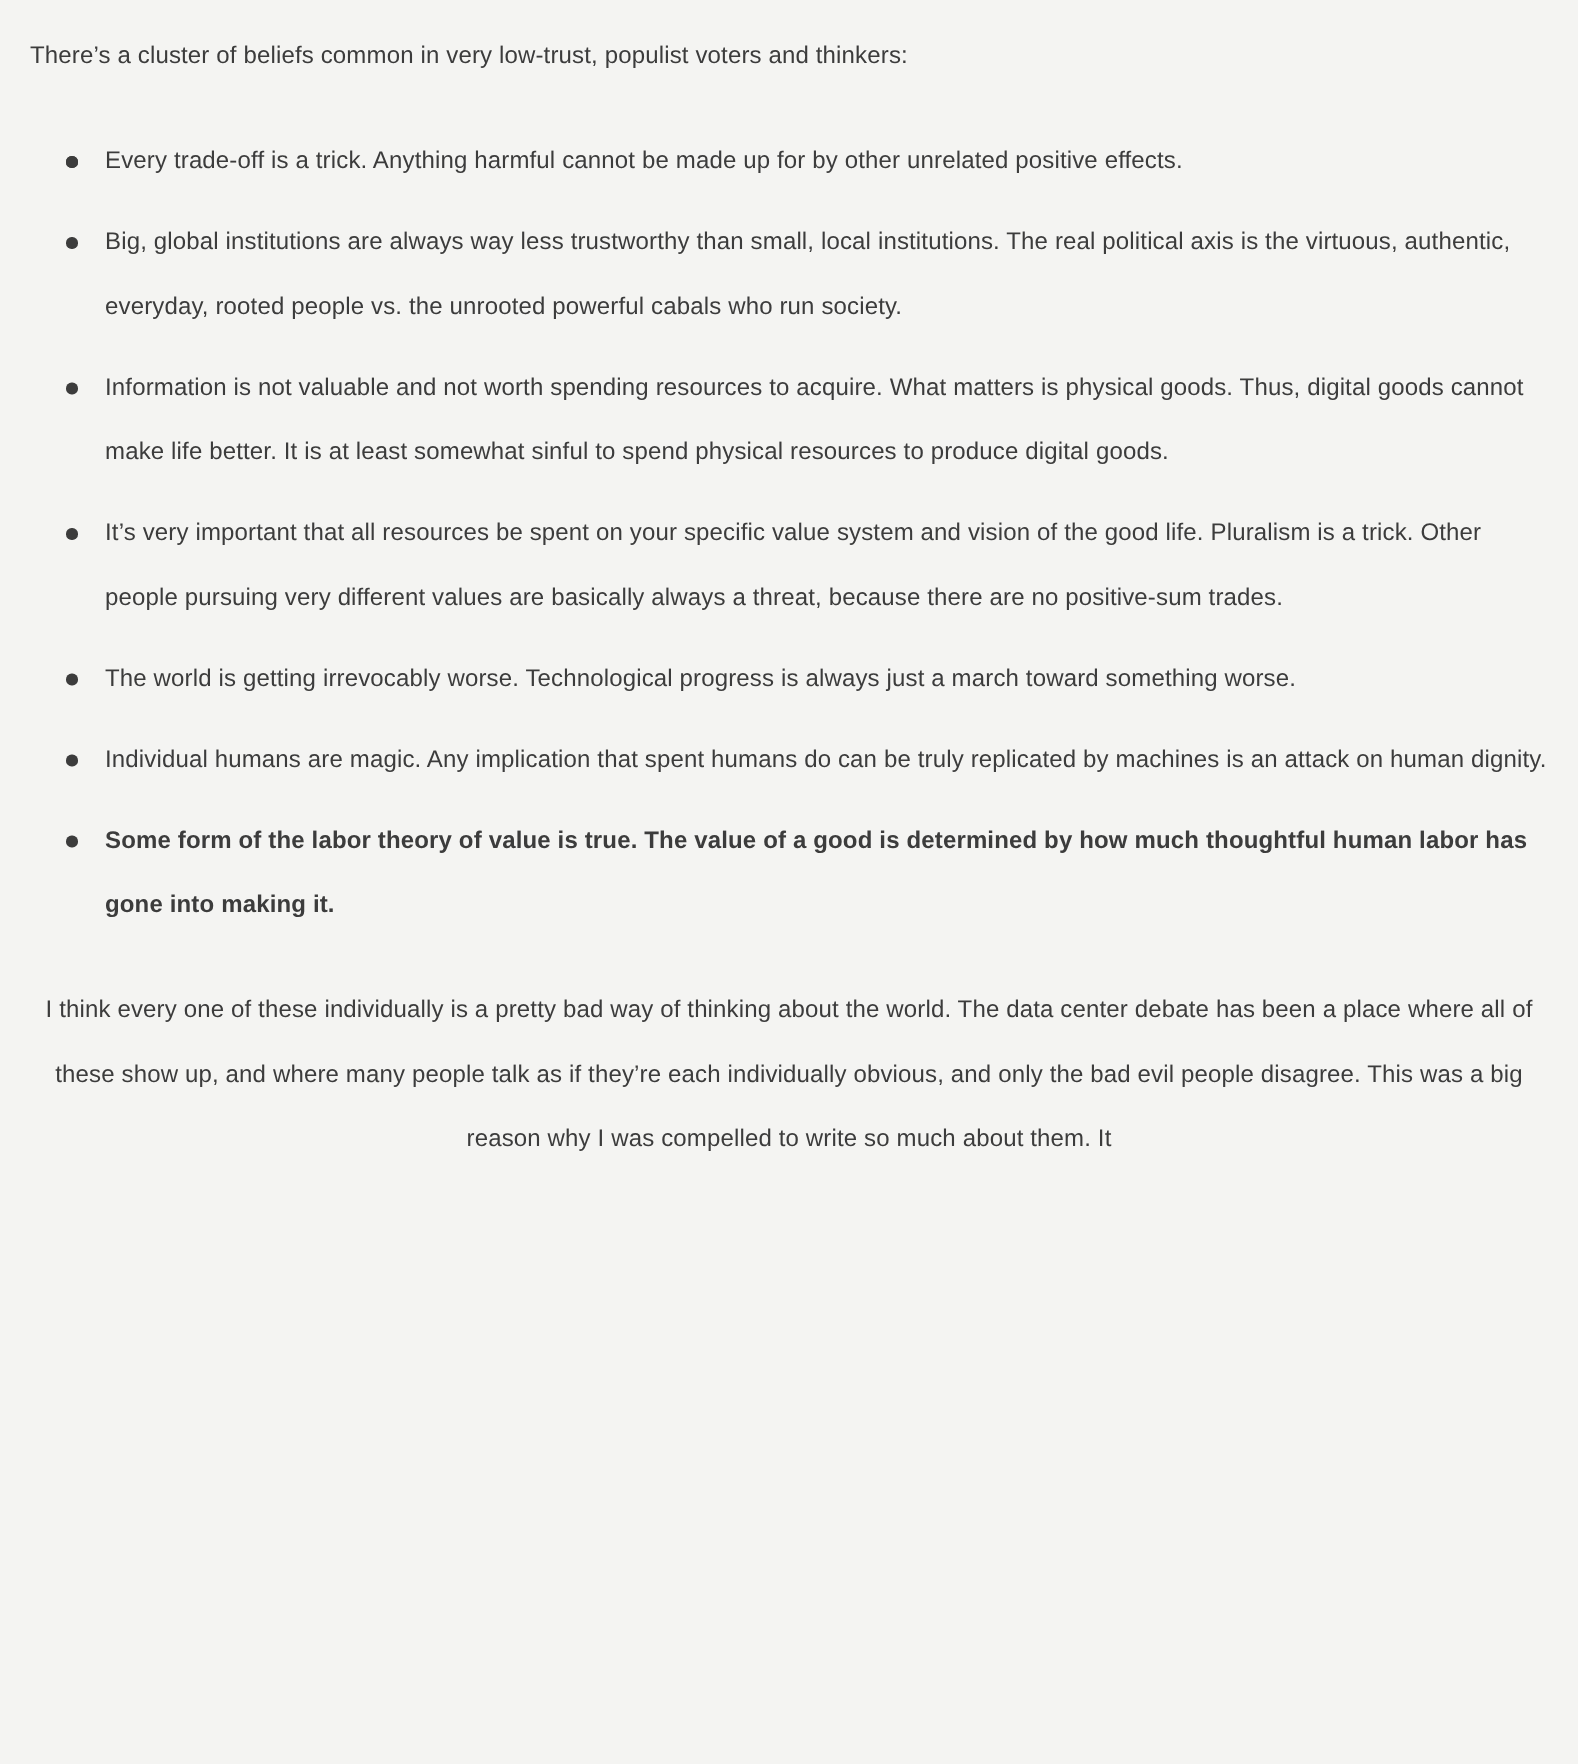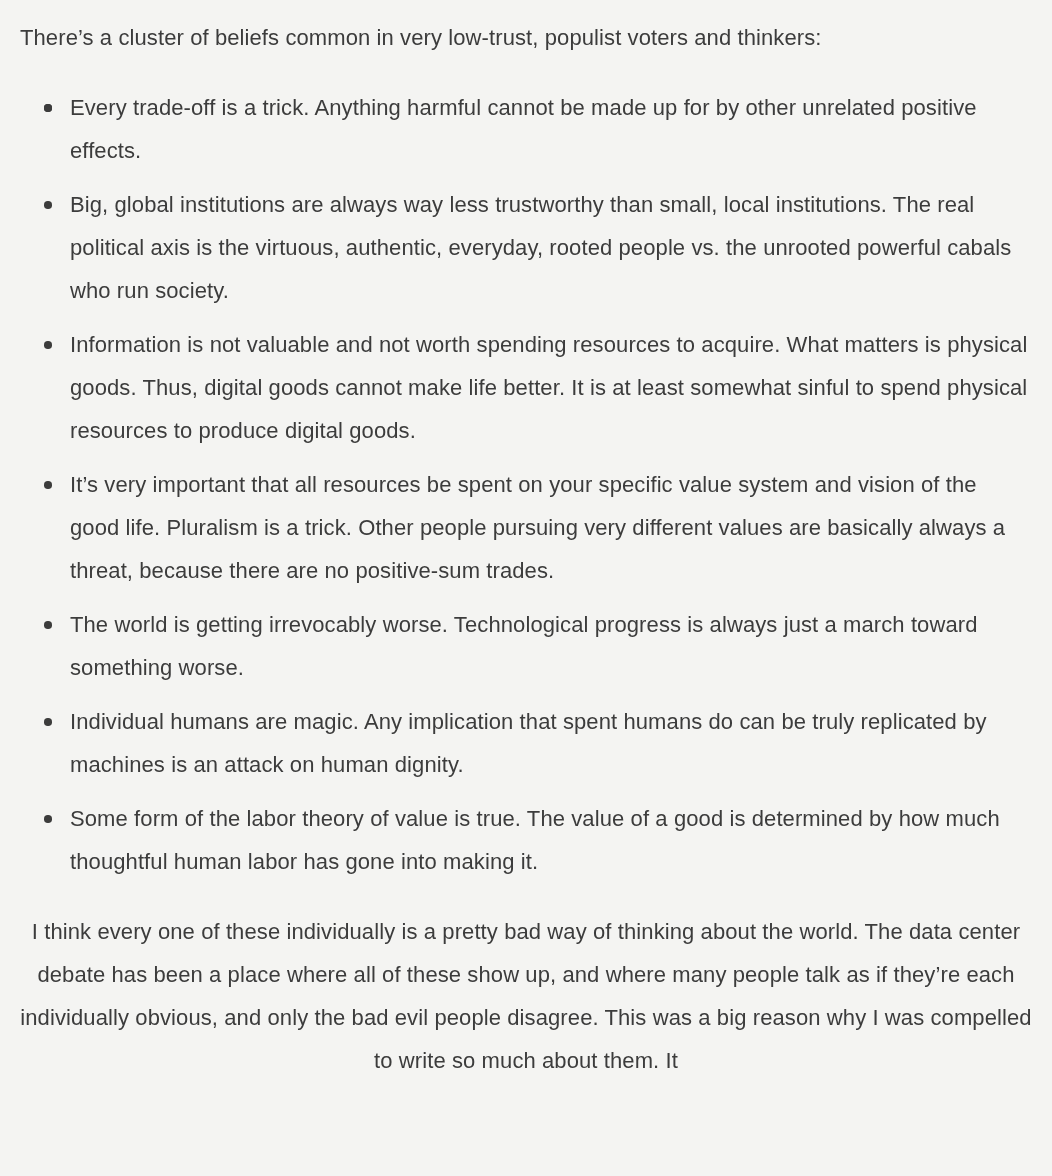--- a/index.html
+++ b/index.html
@@ -6,21 +6,21 @@
     margin: 0;
     padding: 0;
     background: #f4f4f2;
   }
   .article {
     box-sizing: border-box;
     width: 1052px;
     min-height: 1176px;
     padding: 16px 20px 10px 20px;
     font-family: "Liberation Sans", sans-serif;
-    font-size: 22px;
+    font-size: 16px;
     line-height: 43px;
     color: #3c3c3c;
     letter-spacing: 0.1px;
     overflow: hidden;
   }
   .article p {
     margin: 0 0 27px 0;
   }
   .article p.outro {
     margin-bottom: 0;
@@ -31,20 +31,21 @@
     margin: 0 0 27px 0;
     padding: 0;
   }
   ul.beliefs li {
     position: relative;
     padding-left: 50px;
     margin-bottom: 11px;
   }
   ul.beliefs li:last-child {
     margin-bottom: 0;
+    font-weight: bold;
   }
   .bullet-dot {
     position: absolute;
     left: 24px;
     top: 18px;
     width: 7.5px;
     height: 7.5px;
     border-radius: 50%;
     background: #3c3c3c;
   }

